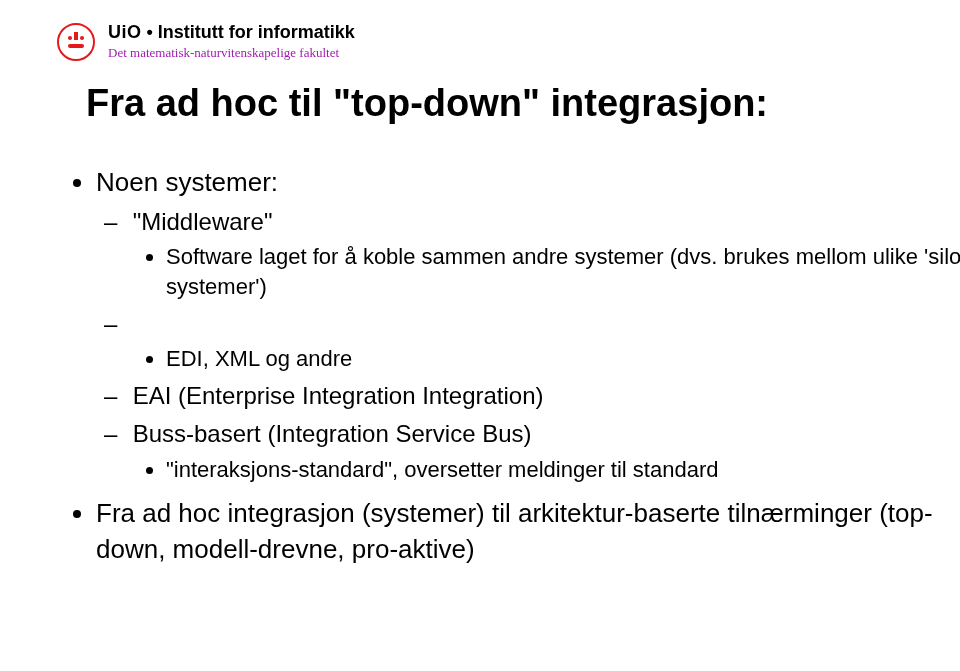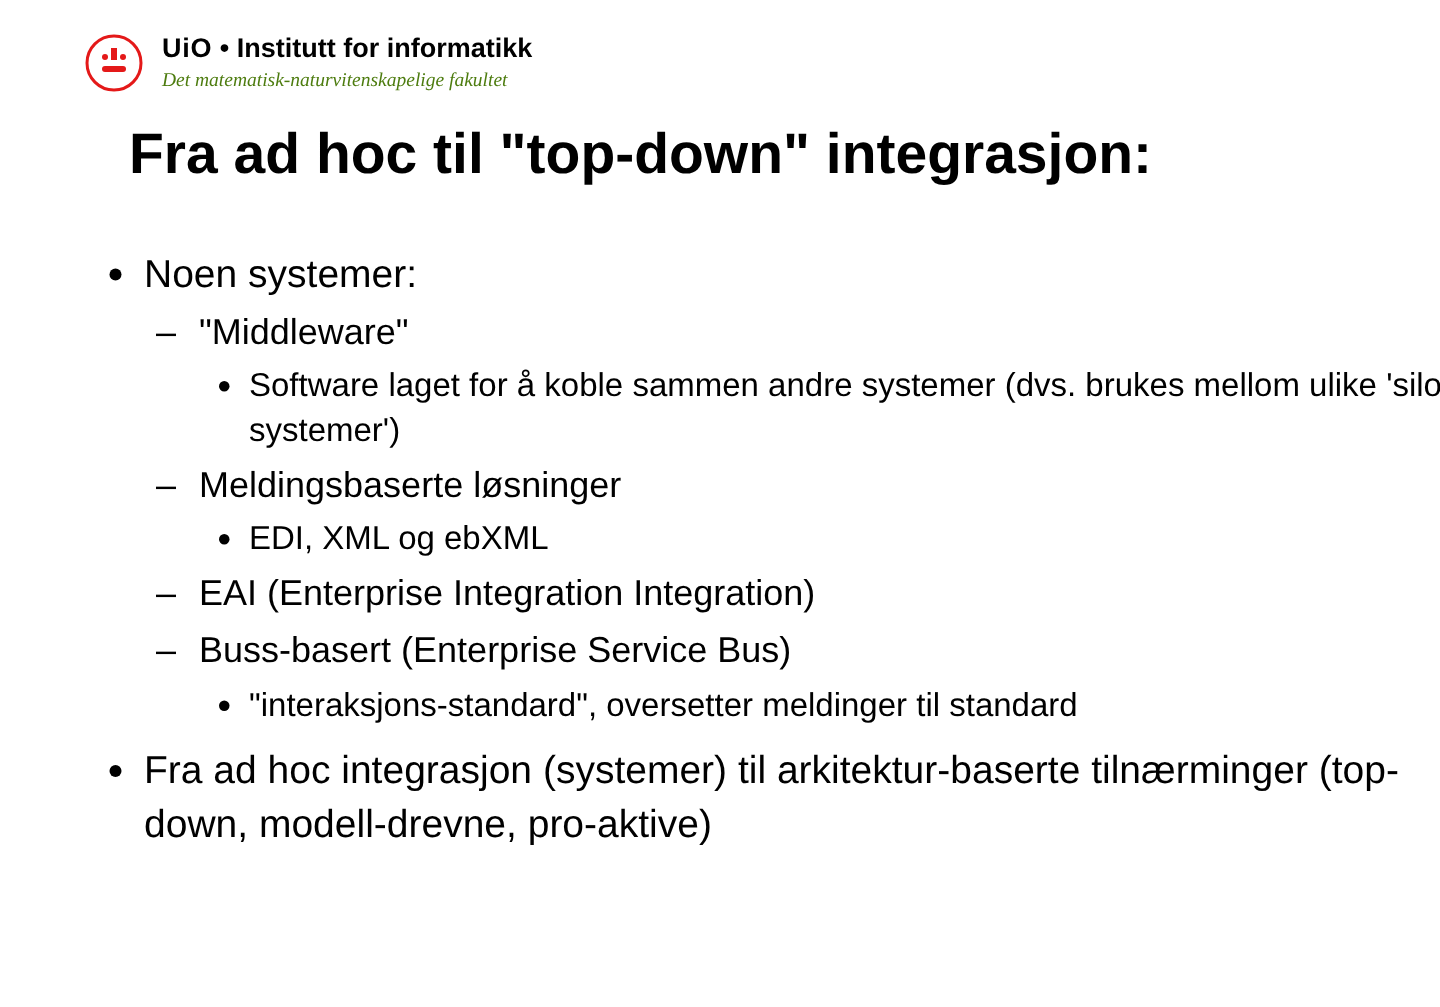--- a/index.html
+++ b/index.html
@@ -41,23 +41,22 @@
     font-weight: 700;
     color: #000;
     line-height: 1.1;
   }
   .header-text .inst .uio {
     letter-spacing: 0.5px;
   }
   .header-text .fac {
     font-family: Georgia, "Times New Roman", serif;
     font-size: 13px;
-    color: #4d7c0f;
+    color: #a21caf;
     margin-top: 2px;
-    font-style: italic;
   }
   .title {
     font-size: 38px;
     font-weight: 700;
     color: #000;
     margin: 10px 0 40px 30px;
   }
   ul.L1 {
     list-style: disc;
     margin: 0 0 0 10px;
@@ -117,32 +116,31 @@
     <ul class="L2">
       <li>
         <span>"Middleware"</span>
         <ul class="L3">
           <li>
             <span>Software laget for å koble sammen andre systemer (dvs. brukes mellom ulike 'silo-systemer')</span>
           </li>
         </ul>
       </li>
       <li>
-        <span>Meldingsbaserte løsninger</span>
         <ul class="L3">
           <li>
-            <span>EDI, XML og ebXML</span>
+            <span>EDI, XML og andre</span>
           </li>
         </ul>
       </li>
       <li>
         <span>EAI (Enterprise Integration Integration)</span>
       </li>
       <li>
-        <span>Buss-basert (Enterprise Service Bus)</span>
+        <span>Buss-basert (Integration Service Bus)</span>
         <ul class="L3">
           <li>
             <span>"interaksjons-standard", oversetter meldinger til standard</span>
           </li>
         </ul>
       </li>
     </ul>
   </li>
   <li>
     <span>Fra ad hoc integrasjon (systemer) til arkitektur-baserte tilnærminger (top-down, modell-drevne, pro-aktive)</span>

